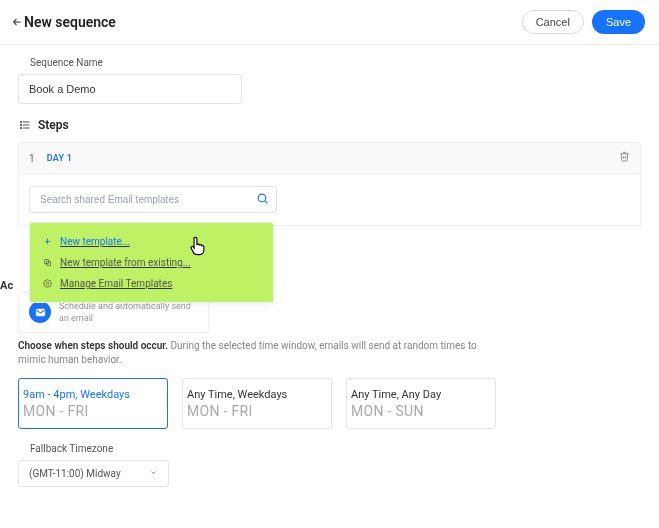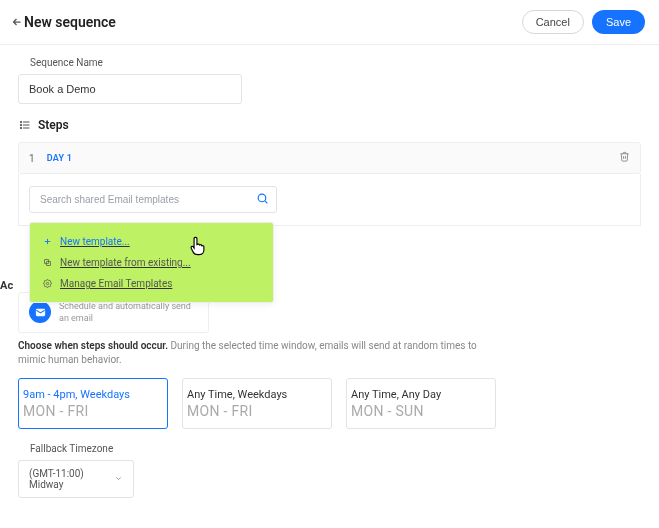--- a/index.html
+++ b/index.html
@@ -102,21 +102,21 @@
   .sched-card {
     border:1px solid #e3e3e3; border-radius:3px;
     padding:9px 4px; width:150px; cursor:pointer;
   }
   .sched-card.selected { border-color:#1673ff; }
   .sched-title { font-size:11px; color:#333; }
   .sched-card.selected .sched-title { color:#1673ff; }
   .sched-sub { font-size:14px; color:#aaa; margin-top:2px; letter-spacing:.3px; }
   .tz-select {
     border:1px solid #e3e3e3; border-radius:3px; padding:7px 10px;
-    width:116px; font-size:10px; color:#555; display:flex;
+    width:151px; font-size:10px; color:#555; display:flex;
     justify-content:space-between; align-items:center; cursor:pointer;
     margin-top:6px;
   }
   .chev { color:#999; }
   .rel { position:relative; }
 </style>
 </head>
 <body>
 
 <div class="topbar">

